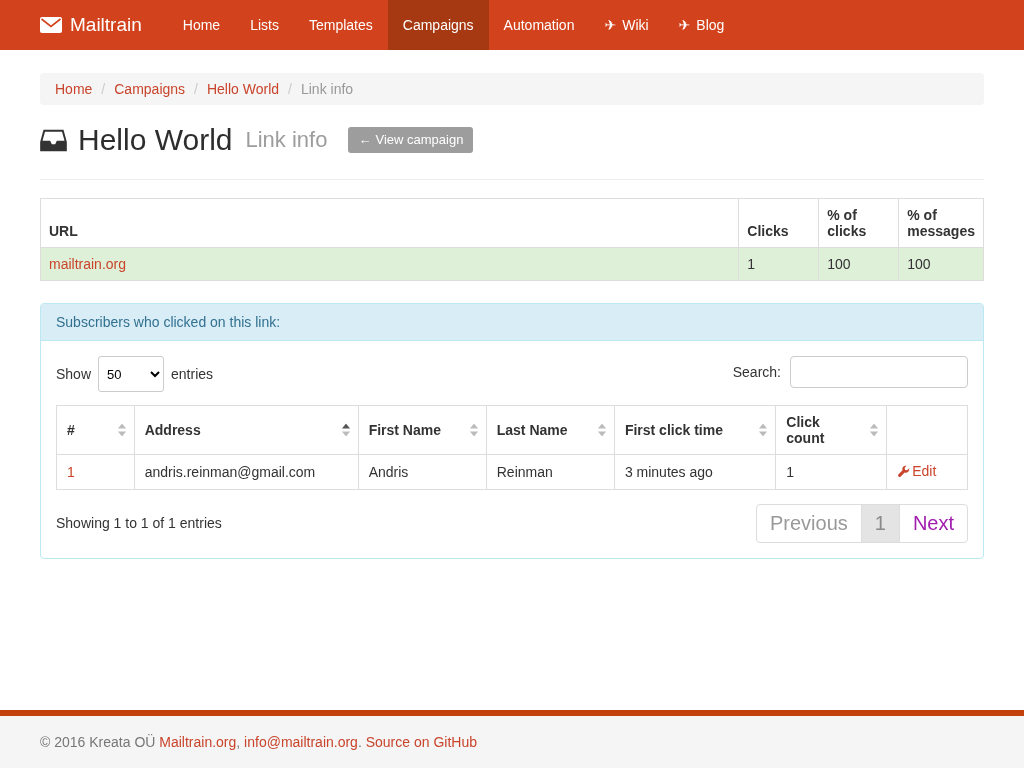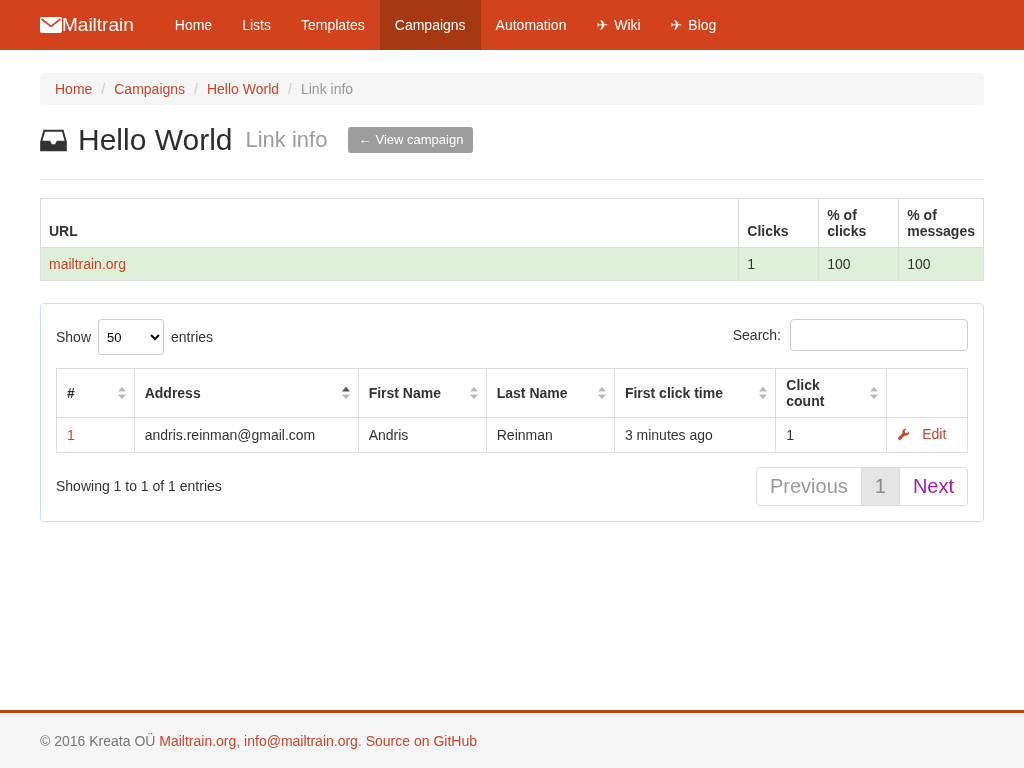--- a/index.html
+++ b/index.html
@@ -6,21 +6,21 @@
   html,body { margin:0; padding:0; }
   body { background:#fff; }
   .viewport {
     position:relative; width:1024px; height:768px; overflow:hidden;
     background:#fff; font-family:"Liberation Sans", sans-serif;
     font-size:14px; color:#333;
   }
 
   
   .navbar { height:50px; background:#d2421c; display:flex; align-items:stretch; padding-left:40px; padding-right:40px; }
-  .brand { display:flex; align-items:center; color:#fff; font-size:19px; margin-right:26px; text-decoration:none; }
+  .brand { display:flex; align-items:center; gap:8px; color:#fff; font-size:19px; margin-right:26px; text-decoration:none; }
   .nav { display:flex; list-style:none; margin:0; padding:0; }
   .nav li { display:flex; }
   .nav li a { display:flex; align-items:center; gap:6px; padding:0 15px; color:#fff; text-decoration:none; font-size:14px; }
   .nav li.active a { background:#a63812; }
   .nav-right { margin-left:auto; display:flex; align-items:center; }
   .nav-user { display:flex; align-items:center; gap:6px; color:#fff; text-decoration:none; font-size:14px; }
   .caret { font-size:11px; margin-left:2px; }
 
   
   .content { padding:0 40px; }
@@ -56,33 +56,33 @@
   .dt-search { display:flex; align-items:center; gap:9px; }
   .dt-search input { width:178px; height:32px; border:1px solid #ccc; border-radius:4px; padding:4px 9px; font-size:14px; font-family:inherit; }
 
   table.dt { width:100%; border-collapse:collapse; }
   table.dt th, table.dt td { border:1px solid #ddd; padding:8px 10px; text-align:left; font-size:14px; }
   table.dt th { font-weight:bold; position:relative; padding-right:26px; }
   .sort-icon { position:absolute; right:7px; top:50%; transform:translateY(-50%); line-height:0; }
   .c-num { width:77px; } .c-addr { width:222px; } .c-first { width:127px; } .c-last { width:127px; }
   .c-click { width:160px; } .c-count { width:110px; } .c-edit { width:80px; }
   .row-num { color:#c9442b; }
-  .edit-link { color:#c9442b; text-decoration:none; display:inline-flex; align-items:center; gap:12px; }
+  .edit-link { color:#c9442b; text-decoration:none; display:inline-flex; align-items:center; gap:2px; }
 
   .dt-footer { display:flex; justify-content:space-between; align-items:center; margin-top:14px; }
   .dt-info { color:#333; }
   .pagination { display:flex; }
   .page-btn { border:1px solid #ddd; background:#fff; color:#999; padding:7px 13px; font-size:20px; text-decoration:none; margin-left:-1px; }
   .page-btn:first-child { border-radius:4px 0 0 4px; margin-left:0; }
   .page-btn:last-child { border-radius:0 4px 4px 0; }
   .page-btn.current { background:#e4e4e4; color:#8a8a8a; }
   .page-btn.next { color:#a21caf; }
 
   
-  .footer { position:absolute; left:0; right:0; bottom:0; height:58px; background:#f5f5f5; border-top:3px solid #c2410c; display:flex; align-items:center; padding:16px 40px; color:#777; font-size:14px; }
+  .footer { position:absolute; left:0; right:0; bottom:0; height:58px; background:#f5f5f5; border-top:6px solid #c2410c; display:flex; align-items:center; padding:16px 40px; color:#777; font-size:14px; }
   .footer a { color:#c9442b; text-decoration:none; }
   .footer span { white-space:pre; }
 
   .icon { display:inline-flex; align-items:center; line-height:0; }
 </style>
 </head>
 <body>
 
 <div class="viewport">
 
@@ -184,20 +184,21 @@
         <tr class="success">
           <td><a href="#" class="link-red">mailtrain.org</a></td>
           <td>1</td>
           <td>100</td>
           <td>100</td>
         </tr>
       </tbody>
     </table>
 
     <div class="panel">
+      <div class="panel-heading">Subscribers who clicked on this link:</div>
       <div class="panel-body">
 
         <div class="dt-controls">
           <div class="dt-length">
             <span>Show</span>
             <select>
               <option selected="">50</option>
             </select>
             <span>entries</span>
           </div>

